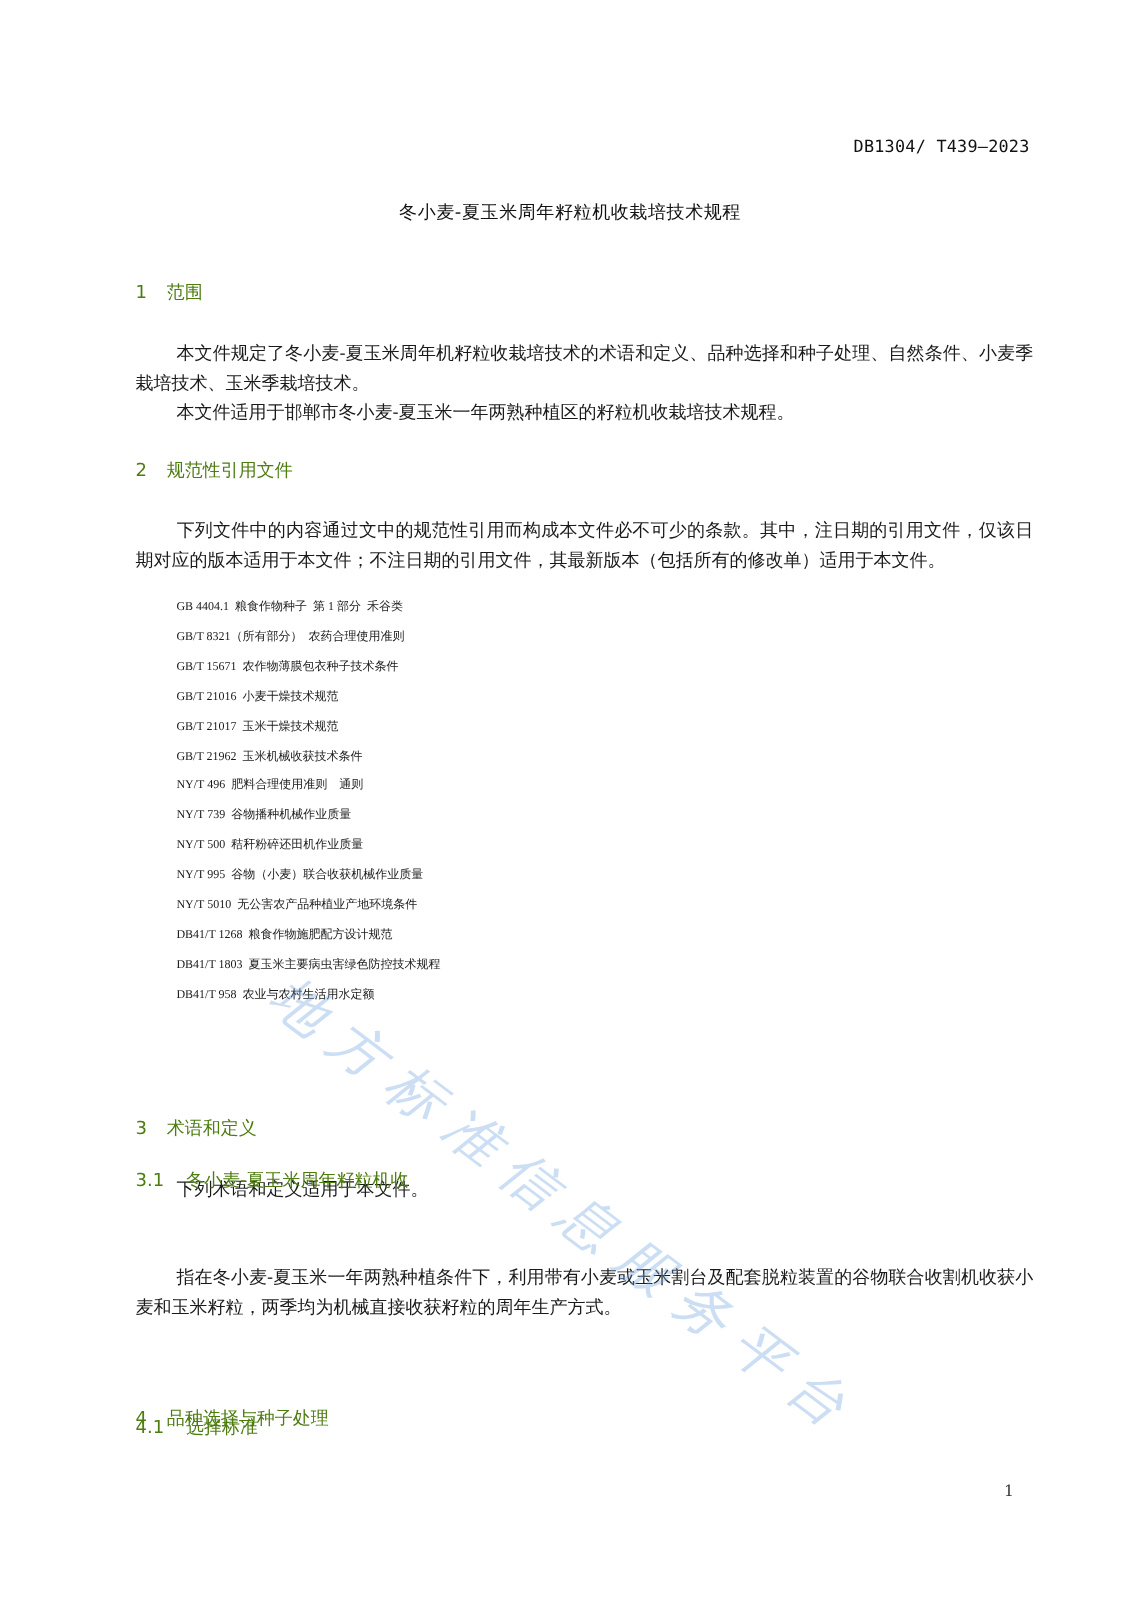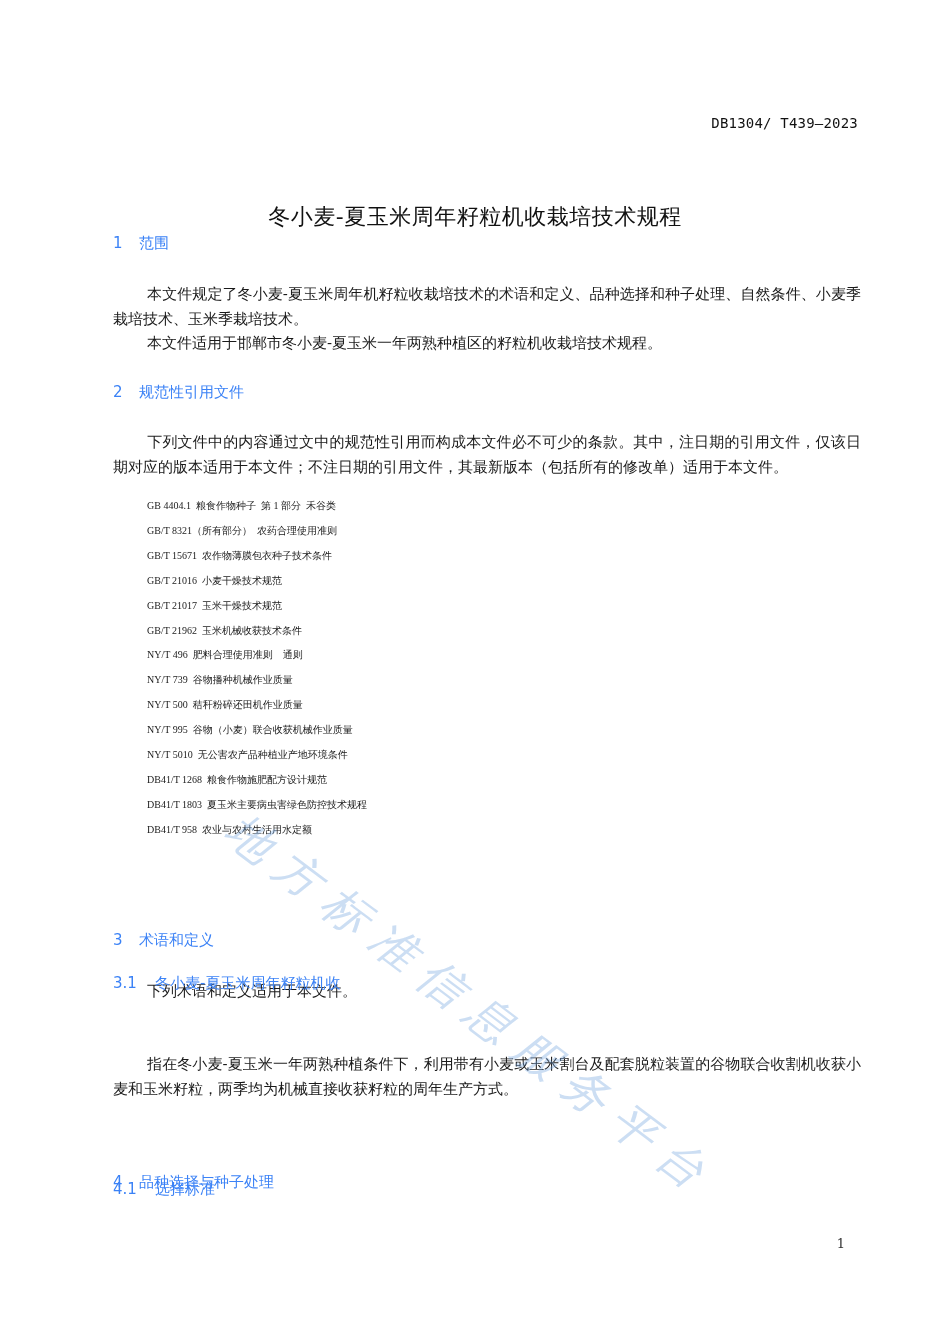--- a/index.html
+++ b/index.html
@@ -2,22 +2,22 @@
 <html><head>
 <meta charset="utf-8">
 <style>
   html, body { margin: 0; padding: 0; background: #ffffff; }
   body { width: 950px; height: 1344px; position: relative; overflow: hidden;
          font-family: "DejaVu Serif", "Liberation Serif", serif; color: #1a1a1a; }
   .page { position: absolute; left: 0; top: 0; width: 950px; height: 1344px; }
   .code { position: absolute; right: 92px; top: 115px; font-family: "DejaVu Sans Mono", "Liberation Mono", monospace;
           font-size: 14px; letter-spacing: 0.2px; color: #111; text-align: center; }
   .title { position: absolute; left: 0; right: 0; top: 168px; text-align: center;
-           font-family: "DejaVu Sans", "Liberation Sans", sans-serif; font-size: 22px; color: #111; letter-spacing: 0.5px; margin-top: 34px; }
-  .h { position: absolute; left: 113px; font-family: "DejaVu Sans", "Liberation Sans", sans-serif; font-size: 15px; color: #3b82f6; }
+           font-family: "DejaVu Sans", "Liberation Sans", sans-serif; font-size: 15px; color: #111; letter-spacing: 0.5px; }
+  .h { position: absolute; left: 113px; font-family: "DejaVu Sans", "Liberation Sans", sans-serif; font-size: 15px; color: #4d7c0f; }
   .h .num { display: inline-block; width: 26px; }
   .h.sub .num { width: 42px; }
   .p { position: absolute; left: 113px; width: 748px; font-size: 15px; line-height: 24.5px; text-align: justify; color: #1a1a1a; }
   .p .indent { display: inline-block; width: 34px; }
   .ref-list { position: absolute; left: 147px; top: 494px; font-size: 10px; line-height: 24.9px; font-family: Liberation Serif, serif; }
   .ref { white-space: pre; }
   .pagenum { position: absolute; right: 105px; top: 1236px; font-size: 13px; color: #333; }
   .watermark { position: absolute; left: 250px; top: 800px; width: 620px; height: 60px;
                transform-origin: 0 0; transform: rotate(37deg);
                font-family: "DejaVu Sans", "Liberation Sans", sans-serif; font-size: 46px; font-style: italic;

